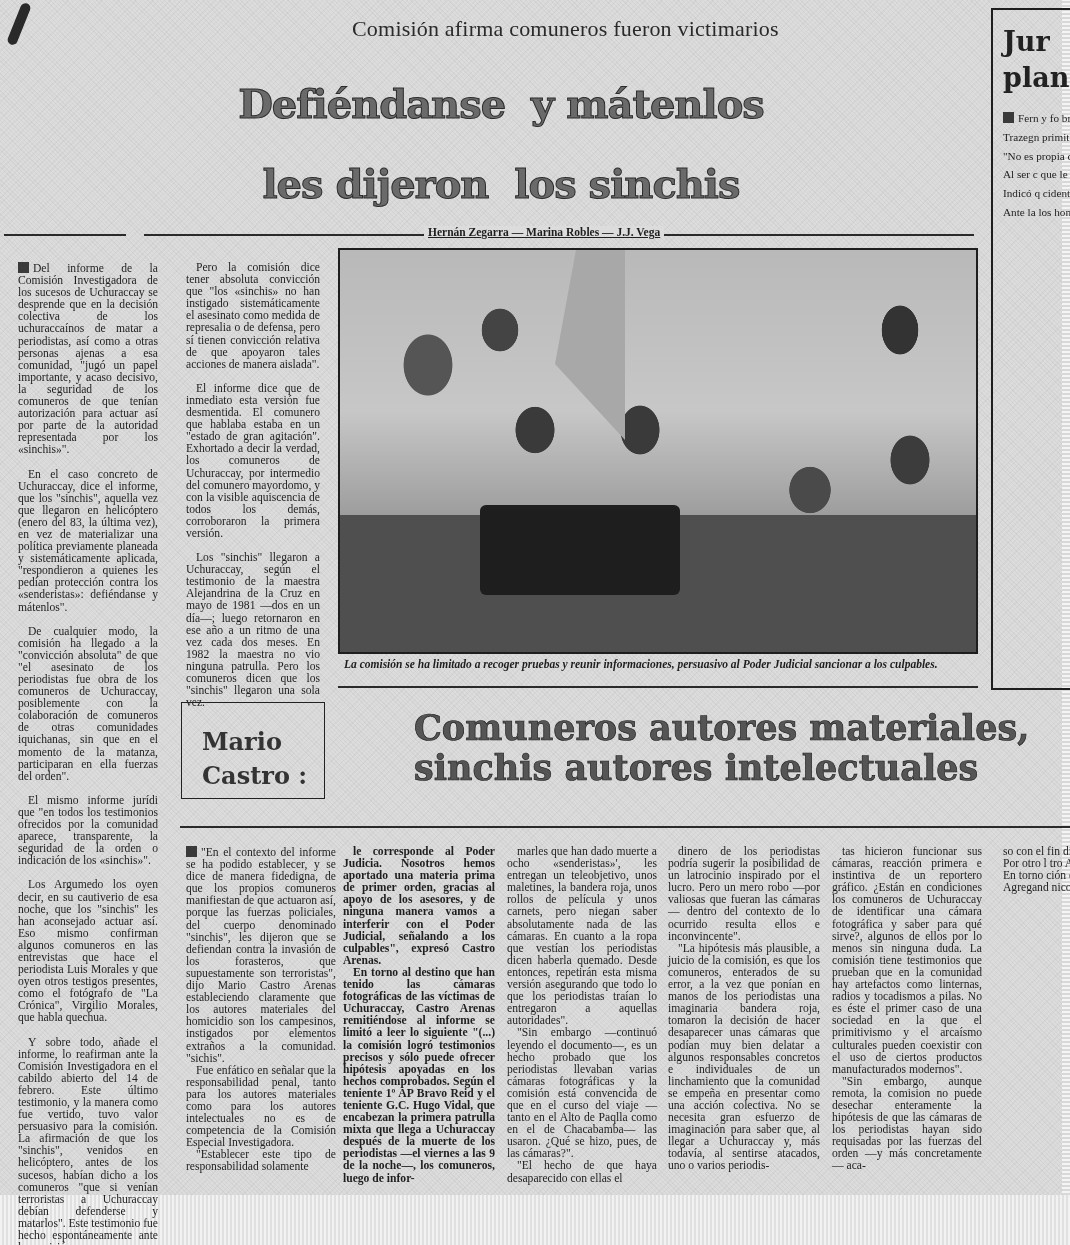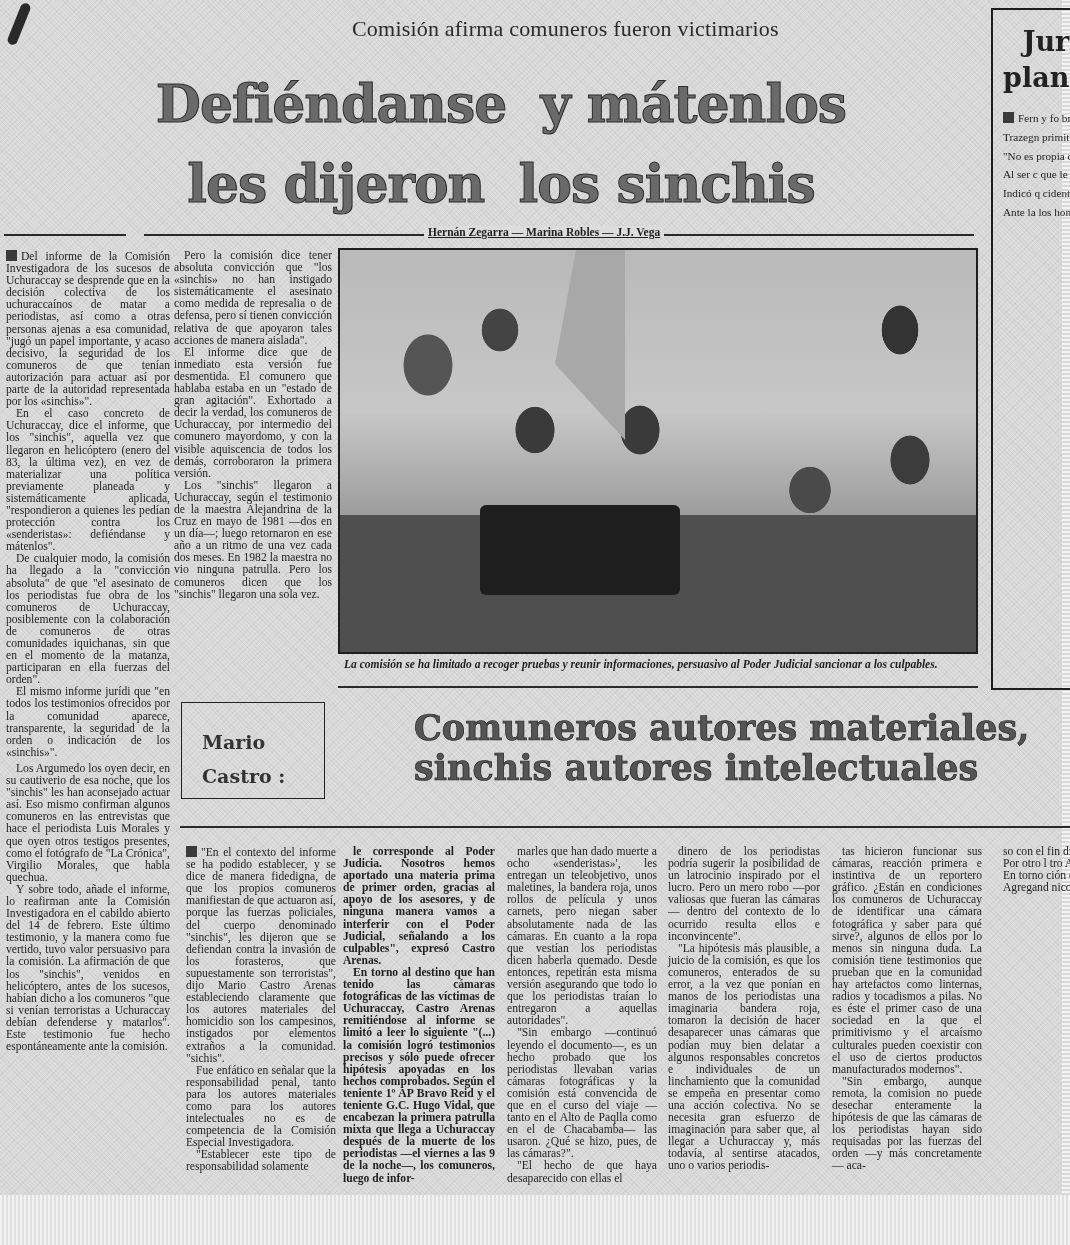--- a/index.html
+++ b/index.html
@@ -11,27 +11,27 @@
       repeating-linear-gradient(-45deg, rgba(0,0,0,0.03) 0 1px, transparent 1px 4px),
       #dcdcdc;}
   .bottom-edge{position:absolute;left:0;top:1195px;width:1070px;height:50px;
     background:repeating-linear-gradient(90deg,#f2f2f2 0 2px,#e0e0e0 2px 4px);}
   .right-edge{position:absolute;left:1062px;top:0;width:8px;height:1245px;
     background:repeating-linear-gradient(0deg,#f4f4f4 0 2px,#d8d8d8 2px 4px);}
   .pen-mark{position:absolute;left:14px;top:2px;width:10px;height:44px;background:#2a2a2a;
     transform:rotate(22deg);border-radius:5px;}
   .kicker{position:absolute;left:336px;top:16px;font-size:22px;color:#2a2a2a;letter-spacing:0.2px;margin-left:16px;}
   .headline{position:absolute;left:36px;top:64px;width:930px;text-align:center;
-    font-family:"DejaVu Serif",serif;font-weight:bold;color:#6a6a6a;font-size:52px;line-height:80px;
+    font-family:"DejaVu Serif",serif;font-weight:bold;color:#6a6a6a;font-size:40px;line-height:80px;
     letter-spacing:-1px;-webkit-text-stroke:1px #2c2c2c;}
   .byline-row{position:absolute;left:4px;top:226px;width:970px;height:16px;}
   .byline-rule{position:absolute;top:8px;height:2px;background:#2a2a2a;}
   .byline{position:absolute;left:420px;top:0;font-size:11.5px;font-weight:bold;background:#dcdcdc;padding:0 4px;white-space:nowrap;text-decoration:underline;}
   .col{position:absolute;font-size:11.6px;line-height:12.1px;text-align:justify;hyphens:auto;}
-  .col p{margin:0;text-indent:10px;}
+  .col p{margin:12px;text-indent:10px;}
   .col p.first{text-indent:0;}
   .drop-sq{display:inline-block;width:11px;height:11px;background:#3a3a3a;margin-right:4px;vertical-align:-1px;}
   .photo-box{position:absolute;left:338px;top:248px;width:636px;height:402px;border:2px solid #1e1e1e;
     background:
       radial-gradient(ellipse 40px 50px at 88px 115px,#555 0,#555 60%,transparent 62%),
       radial-gradient(ellipse 30px 35px at 160px 80px,#444 0,#444 60%,transparent 62%),
       radial-gradient(ellipse 32px 38px at 195px 180px,#3a3a3a 0,#3a3a3a 60%,transparent 62%),
       radial-gradient(ellipse 32px 40px at 300px 180px,#3a3a3a 0,#3a3a3a 60%,transparent 62%),
       radial-gradient(ellipse 34px 38px at 470px 240px,#4a4a4a 0,#4a4a4a 60%,transparent 62%),
       radial-gradient(ellipse 30px 40px at 560px 80px,#333 0,#333 60%,transparent 62%),
@@ -39,25 +39,25 @@
       linear-gradient(180deg,#b9b9b9 0%,#c7c7c7 40%,#8f8f8f 75%,#6d6d6d 100%);
     overflow:hidden;}
   .photo-flag{position:absolute;left:215px;top:0;width:70px;height:190px;background:#a8a8a8;
     clip-path:polygon(30% 0,100% 0,100% 100%,0 60%);}
   .photo-table{position:absolute;left:0;top:265px;width:636px;height:140px;background:#4f4f4f;}
   .photo-machine{position:absolute;left:140px;top:255px;width:200px;height:90px;background:#1e1e1e;border-radius:6px;}
   .photo-alt{position:absolute;right:6px;bottom:4px;font-size:9px;color:#eee;font-family:"DejaVu Sans",sans-serif;opacity:0.0;}
   .caption{position:absolute;left:344px;top:658px;width:630px;font-size:11.5px;line-height:13px;font-style:italic;font-weight:bold;}
   .caption-rule{position:absolute;left:338px;top:686px;width:640px;height:2px;background:#2a2a2a;}
   .side-box{position:absolute;left:991px;top:8px;width:80px;height:678px;border:2px solid #1e1e1e;border-right:none;overflow:hidden;}
-  .side-title{position:absolute;left:10px;top:14px;font-family:"DejaVu Serif",serif;font-weight:bold;font-size:27px;line-height:36px;white-space:nowrap;color:#222;text-align:right;}
+  .side-title{position:absolute;left:10px;top:14px;font-family:"DejaVu Serif",serif;font-weight:bold;font-size:27px;line-height:36px;white-space:nowrap;color:#222;}
   .side-col{position:absolute;left:10px;top:102px;width:160px;font-size:11.2px;line-height:11.8px;white-space:nowrap;}
   .side-col p{margin:0 0 7px 0;}
   .mario-box{position:absolute;left:181px;top:702px;width:142px;height:95px;border:1.5px solid #222;}
-  .mario-label{position:absolute;left:20px;top:22px;font-family:"DejaVu Serif",serif;font-weight:bold;font-size:19px;line-height:34px;color:#333;}
+  .mario-label{position:absolute;left:20px;top:22px;font-family:"DejaVu Serif",serif;font-weight:bold;font-size:24px;line-height:34px;color:#333;}
   .sub-headline{position:absolute;left:414px;top:708px;width:660px;font-family:"DejaVu Serif",serif;font-weight:bold;font-size:35px;line-height:40px;color:#555;-webkit-text-stroke:0.7px #222;white-space:nowrap;}
   .section-rule{position:absolute;left:180px;top:826px;width:890px;height:2px;background:#2a2a2a;}
   .bottom-col p{margin:0;}
 </style>
 </head>
 <body>
 
 <div class="paper"></div>
 <div class="right-edge"></div>
 <div class="bottom-edge"></div>

